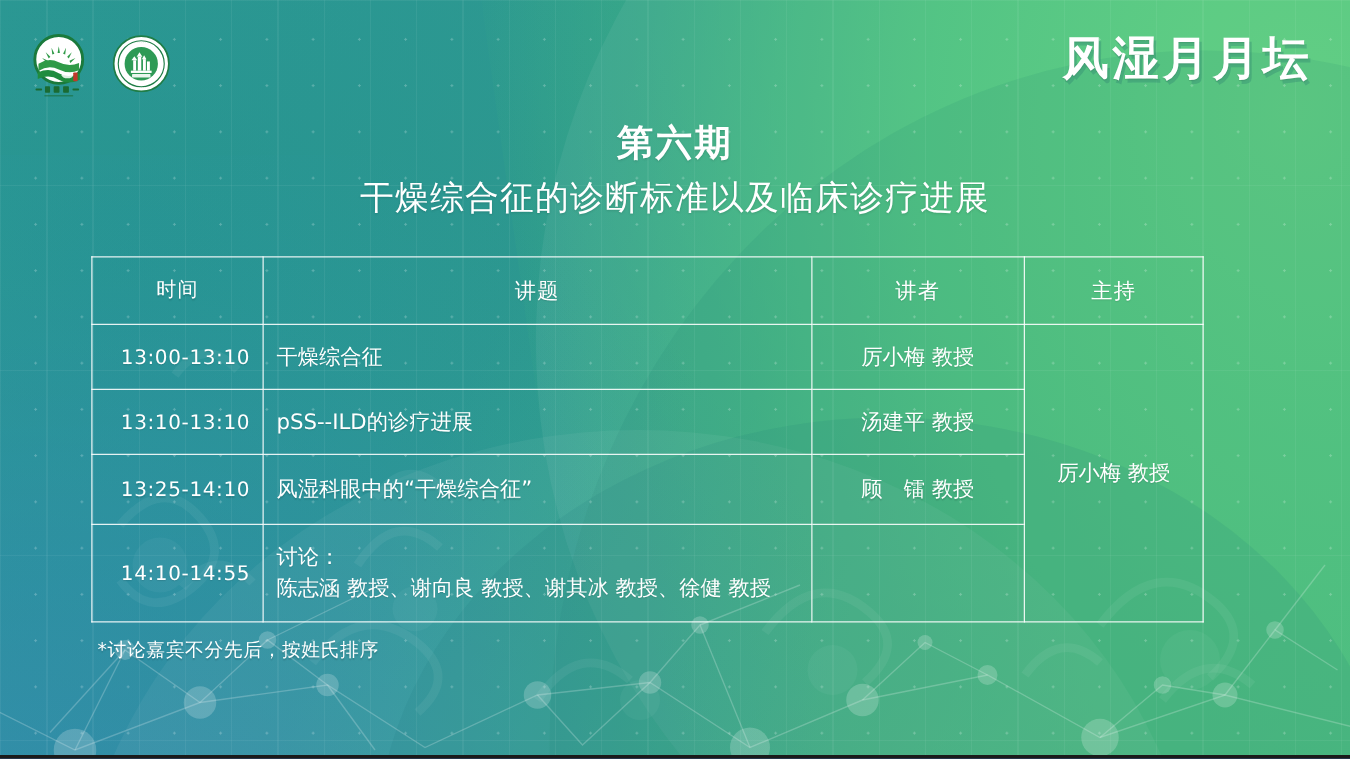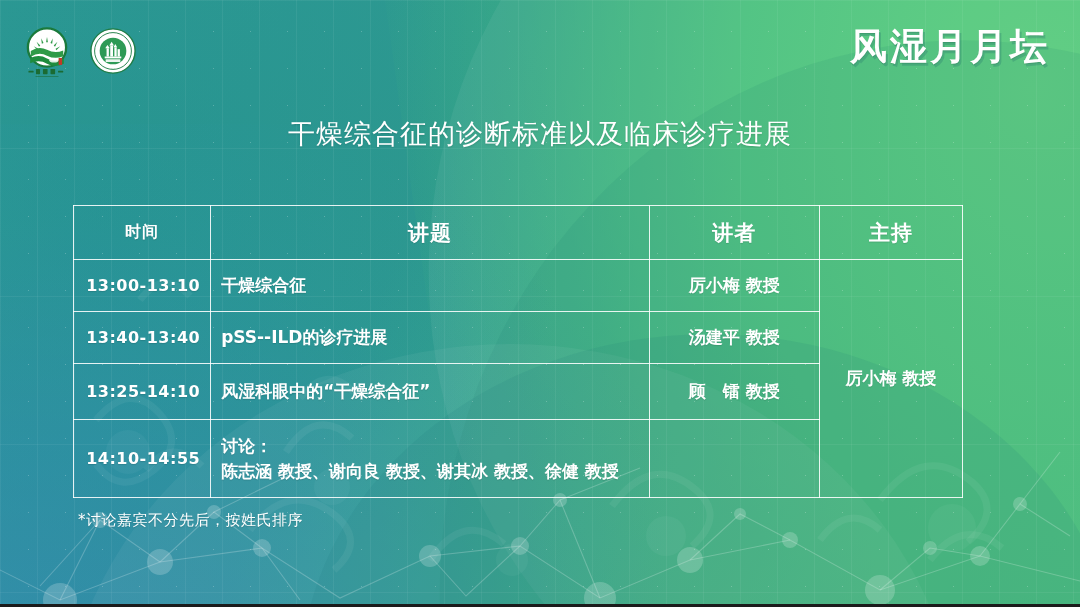--- a/index.html
+++ b/index.html
@@ -153,21 +153,21 @@
   }
   .title-main {
     font-size: 29px;
     font-weight: bold;
     letter-spacing: 2px;
     line-height: 1.25;
     text-shadow: 0 1px 2px rgba(0,0,0,0.14);
     font-family: "DejaVu Sans", "Liberation Sans", sans-serif;
   }
   .title-sub {
-    margin-top: 20px;
+    margin-top: 8px;
     font-size: 27px;
     font-weight: normal;
     letter-spacing: 1px;
     text-shadow: 0 1px 2px rgba(0,0,0,0.14);
     font-family: "DejaVu Sans", "Liberation Sans", sans-serif;
   }
 
   
   .table-wrap {
     position: absolute;
@@ -177,27 +177,27 @@
   table.schedule {
     width: 100%; height: 100%;
     border-collapse: collapse;
     table-layout: fixed;
     color: #ffffff;
   }
   table.schedule th,
   table.schedule td {
     border: 1px solid rgba(255,255,255,0.88);
     padding: 0 10px;
-    font-weight: bold;
+    font-weight: normal;
     font-family: "DejaVu Sans", "Liberation Sans", sans-serif;
     text-shadow: 0 1px 1px rgba(0,0,0,0.12);
   }
   table.schedule th {
     height: 54px;
-    font-size: 21px;
+    font-size: 17px;
     text-align: center;
     letter-spacing: 1px;
   }
   table.schedule td { font-size: 17px; }
   .col-time  { width: 137px; text-align: right; font-size: 16px !important; letter-spacing: 0.5px; }
   .col-topic { width: 438px; text-align: left; }
   .col-spk   { width: 170px; text-align: center; }
   .col-host  { width: 143px; text-align: center; font-size: 17px; }
   .r1 { height: 52px; }
   .r2 { height: 52px; }
@@ -344,20 +344,21 @@
         <text x="50" y="14" text-anchor="middle" opacity="0.8">· · · · ·</text>
         <text x="50" y="92" text-anchor="middle" opacity="0.8">· · · · ·</text>
       </g>
     </svg>
 
   </div>
 
   <div class="brand">风湿月月坛</div>
 
   <div class="title-block">
+    <div class="title-main">第六期</div>
     <div class="title-sub">干燥综合征的诊断标准以及临床诊疗进展</div>
   </div>
 
   <div class="table-wrap">
     <table class="schedule">
       <thead>
         <tr>
           <th class="col-time">时间</th>
           <th class="col-topic">讲题</th>
           <th class="col-spk">讲者</th>
@@ -365,21 +366,21 @@
         </tr>
       </thead>
       <tbody>
         <tr class="r1">
           <td class="col-time">13:00-13:10</td>
           <td class="col-topic">干燥综合征</td>
           <td class="col-spk">厉小梅 教授</td>
           <td class="col-host" rowspan="4">厉小梅 教授</td>
         </tr>
         <tr class="r2">
-          <td class="col-time">13:40-13:40</td>
+          <td class="col-time">13:10-13:10</td>
           <td class="col-topic">pSS--ILD的诊疗进展</td>
           <td class="col-spk">汤建平 教授</td>
         </tr>
         <tr class="r3">
           <td class="col-time">13:25-14:10</td>
           <td class="col-topic">风湿科眼中的“干燥综合征”</td>
           <td class="col-spk">顾　镭 教授</td>
         </tr>
         <tr class="r4">
           <td class="col-time">14:10-14:55</td>

